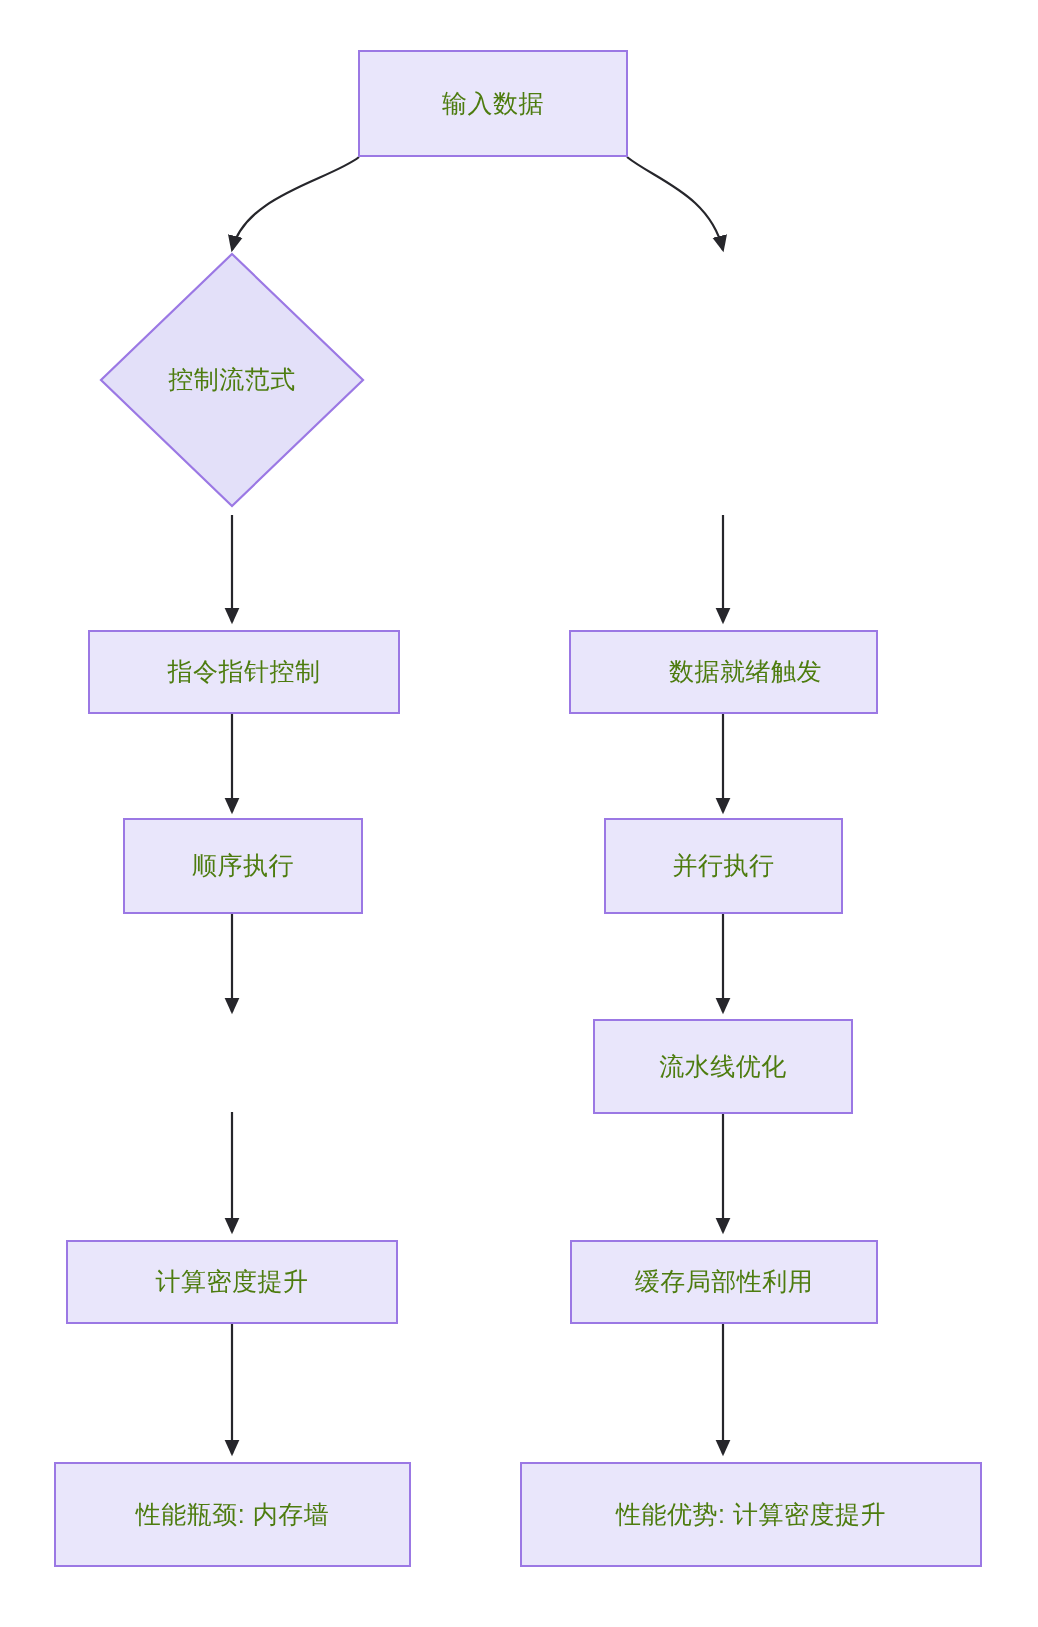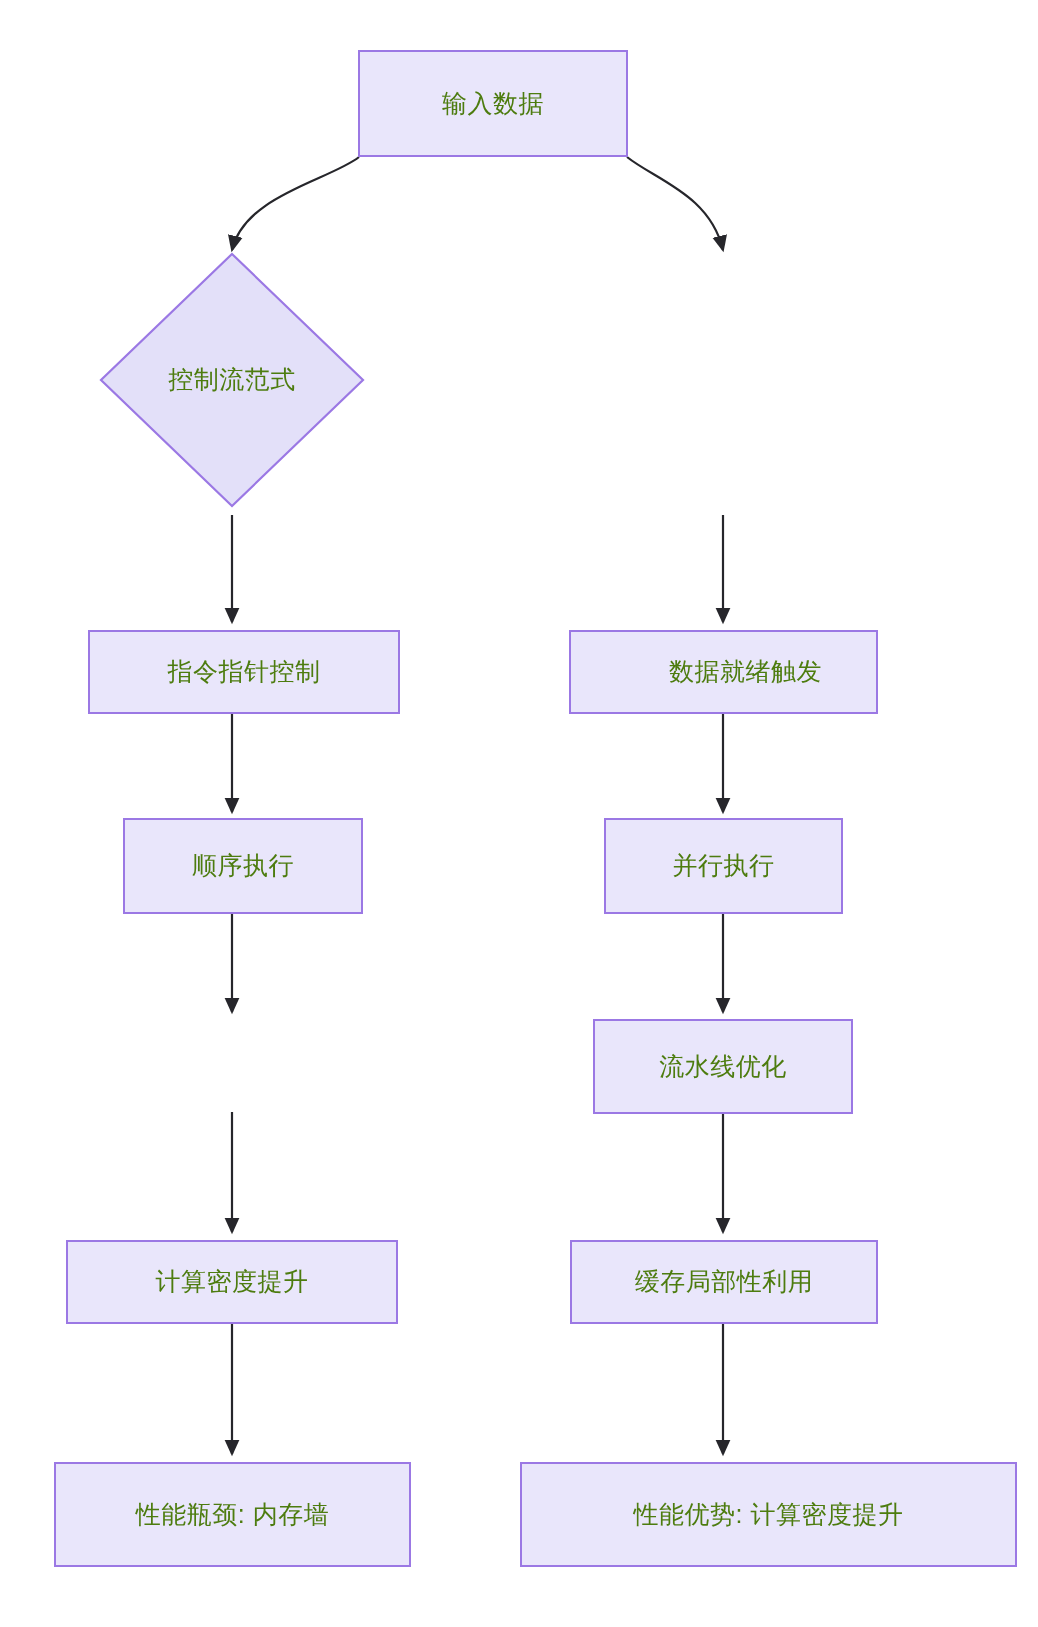--- a/index.html
+++ b/index.html
@@ -130,17 +130,17 @@
   </div>
 
   <div class="node node-rect" style="left:593px; top:1019px; width:260px; height:95px;">
     <span class="node-label">流水线优化</span>
   </div>
 
   <div class="node node-rect" style="left:570px; top:1240px; width:308px; height:84px;">
     <span class="node-label">缓存局部性利用</span>
   </div>
 
-  <div class="node node-rect" style="left:520px; top:1462px; width:497px; height:105px;">
+  <div class="node node-rect" style="left:520px; top:1462px; width:462px; height:105px;">
     <span class="node-label">性能优势: 计算密度提升</span>
   </div>
 
 </div>
 
 </body></html>

